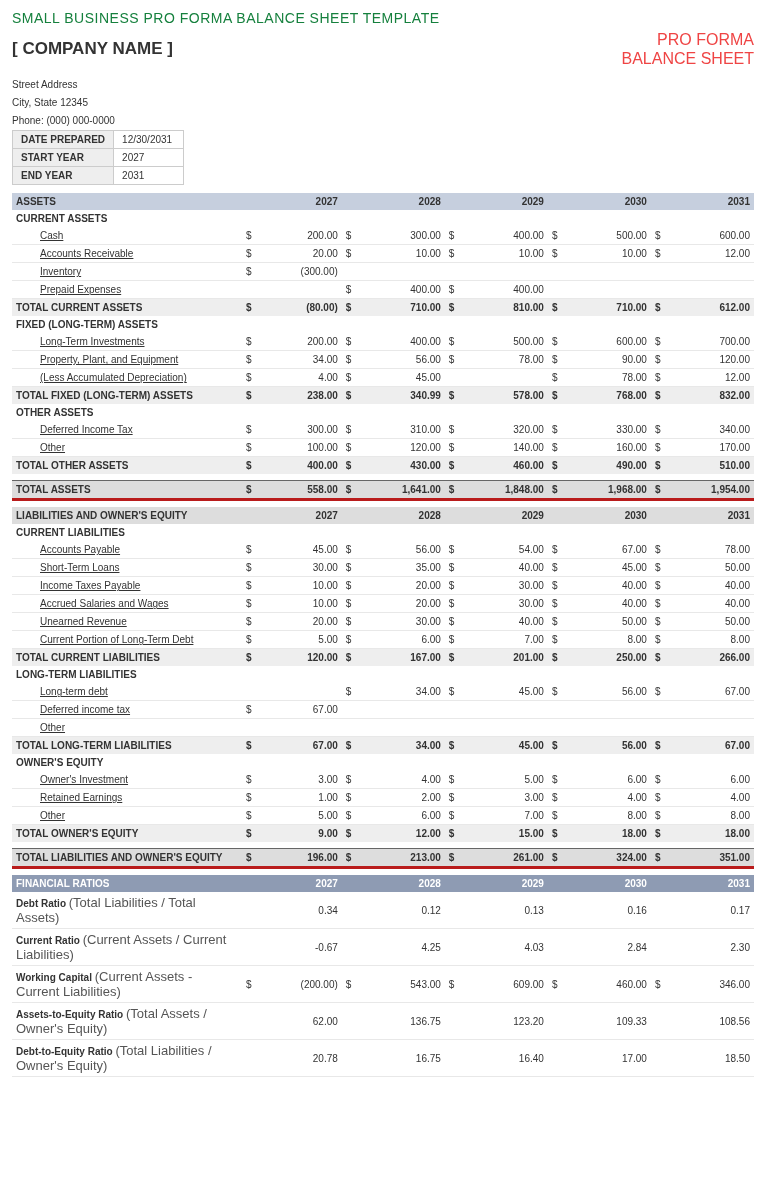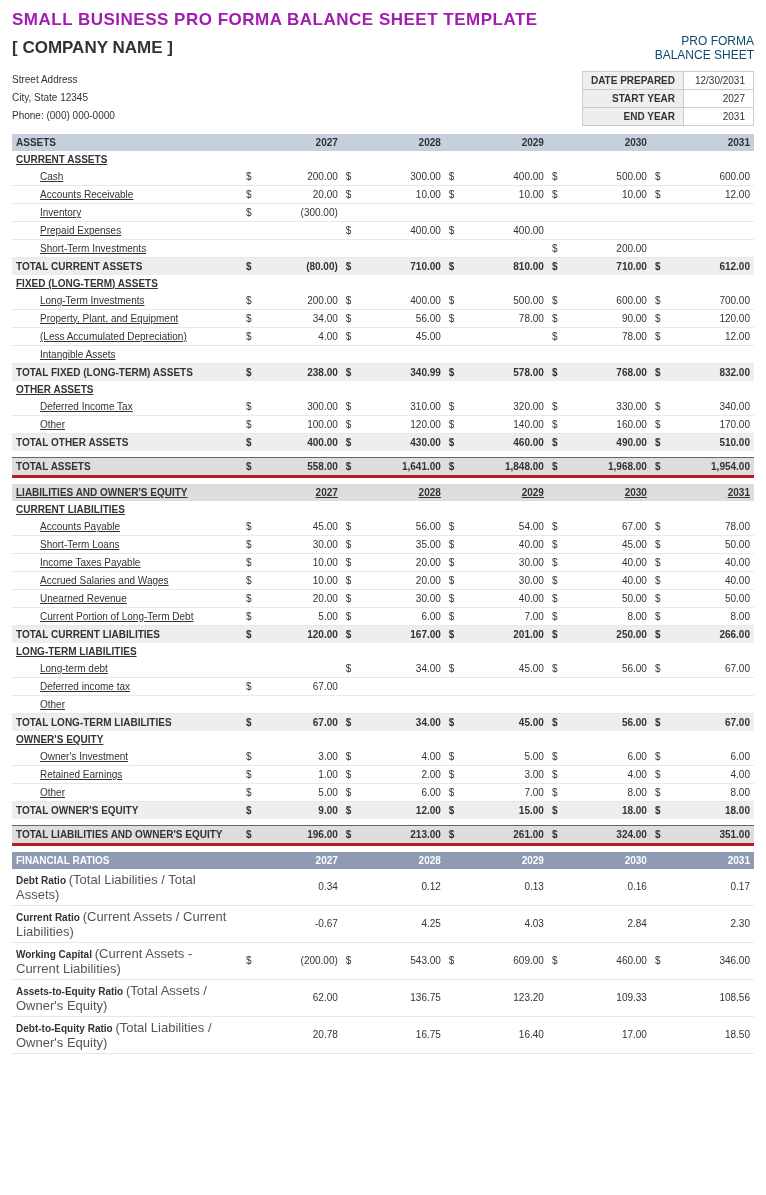--- a/index.html
+++ b/index.html
@@ -1,32 +1,32 @@
 <!DOCTYPE html>
 <html><head>
 <meta charset="utf-8">
 <style>
 * { box-sizing: border-box; margin: 0; padding: 0; }
 body { font-family: "Century Gothic", "Trebuchet MS", Arial, sans-serif; font-size: 11px; color: #333; width: 766px; background: #fff; padding: 10px 12px; }
-.title { font-size: 17px; font-weight: bold; color: #a21caf; letter-spacing: 0.5px; margin-bottom: 4px; }
+.title { font-size: 14px; font-weight: normal; color: #15803d; letter-spacing: 0.5px; margin-bottom: 4px; }
 .header-row { display: flex; justify-content: space-between; align-items: center; }
 .company-name { font-size: 17px; font-weight: bold; color: #333; }
-.proforma { text-align: right; color: #0c4a6e; font-size: 12px; line-height: 1.2; }
-.addr-block { display: flex; justify-content: space-between; align-items: flex-start; margin-top: 8px; }
+.proforma { text-align: right; color: #ef4444; font-size: 16px; line-height: 1.2; }
+.addr-block { display: flex; justify-content: space-between; align-items: flex-start; margin-top: 8px; flex-direction: column; }
 .addr { font-size: 10px; line-height: 1.8; }
 .meta-table { border-collapse: collapse; font-size: 10px; }
-.meta-table td { border: 1px solid #ccc; padding: 3px 8px; text-align: right; min-width: 70px; margin-top: 24px; }
+.meta-table td { border: 1px solid #ccc; padding: 3px 8px; text-align: left; min-width: 70px; margin-top: 24px; }
 .meta-table .lbl { background: #eee; font-weight: bold; }
 table.sheet { width: 100%; border-collapse: collapse; margin-top: 8px; font-size: 10px; }
 table.sheet td, table.sheet th { padding: 3px 4px; }
 .sec-head { font-weight: bold; }
 .sec-assets { background: #c6cfde; }
-.sec-liab { background: #ddd; text-decoration: underline; }
+.sec-liab { background: #ddd; }
 .sec-fin { background: #8e9bb3; color: #fff; }
-.grp-head td { font-weight: bold; padding-top: 4px; text-decoration: underline; }
+.grp-head td { font-weight: bold; padding-top: 4px; }
 .line-item td:first-child { padding-left: 28px; text-decoration: underline; }
 .line-item td { border-bottom: 1px solid #e8e8e8; }
 .total-row td { background: #eee; font-weight: bold; border-top: 1px solid #999; }
 .grand-total td { background: #ddd; font-weight: bold; border-top: 1px solid #666; border-bottom: 3px solid #b91c1c; }
 .num { text-align: right; font-variant-numeric: tabular-nums; }
 .cur { text-align: left; width: 14px; }
 .label-col { width: 230px; }
 .fin-row td:first-child { font-weight: bold; }
 .fin-row td { border-bottom: 1px solid #e8e8e8; }
 .fin-sub { font-weight: normal; color: #555; font-size: 13px; }
@@ -131,33 +131,20 @@
         <td class="num"></td>
         <td class="cur">$</td>
         <td class="num">400.00</td>
         <td class="cur">$</td>
         <td class="num">400.00</td>
         <td class="cur"></td>
         <td class="num"></td>
         <td class="cur"></td>
         <td class="num"></td>
       </tr>
-      <tr class="line-item">
-        <td class="label-col">Short-Term Investments</td>
-        <td class="cur"></td>
-        <td class="num"></td>
-        <td class="cur"></td>
-        <td class="num"></td>
-        <td class="cur"></td>
-        <td class="num"></td>
-        <td class="cur">$</td>
-        <td class="num">200.00</td>
-        <td class="cur"></td>
-        <td class="num"></td>
-      </tr>
       <tr class="total-row">
         <td class="label-col">TOTAL CURRENT ASSETS</td>
         <td class="cur">$</td>
         <td class="num">(80.00)</td>
         <td class="cur">$</td>
         <td class="num">710.00</td>
         <td class="cur">$</td>
         <td class="num">810.00</td>
         <td class="cur">$</td>
         <td class="num">710.00</td>
@@ -198,33 +185,20 @@
         <td class="cur">$</td>
         <td class="num">4.00</td>
         <td class="cur">$</td>
         <td class="num">45.00</td>
         <td class="cur"></td>
         <td class="num"></td>
         <td class="cur">$</td>
         <td class="num">78.00</td>
         <td class="cur">$</td>
         <td class="num">12.00</td>
-      </tr>
-      <tr class="line-item">
-        <td class="label-col">Intangible Assets</td>
-        <td class="cur"></td>
-        <td class="num"></td>
-        <td class="cur"></td>
-        <td class="num"></td>
-        <td class="cur"></td>
-        <td class="num"></td>
-        <td class="cur"></td>
-        <td class="num"></td>
-        <td class="cur"></td>
-        <td class="num"></td>
       </tr>
       <tr class="total-row">
         <td class="label-col">TOTAL FIXED (LONG-TERM) ASSETS</td>
         <td class="cur">$</td>
         <td class="num">238.00</td>
         <td class="cur">$</td>
         <td class="num">340.99</td>
         <td class="cur">$</td>
         <td class="num">578.00</td>
         <td class="cur">$</td>

